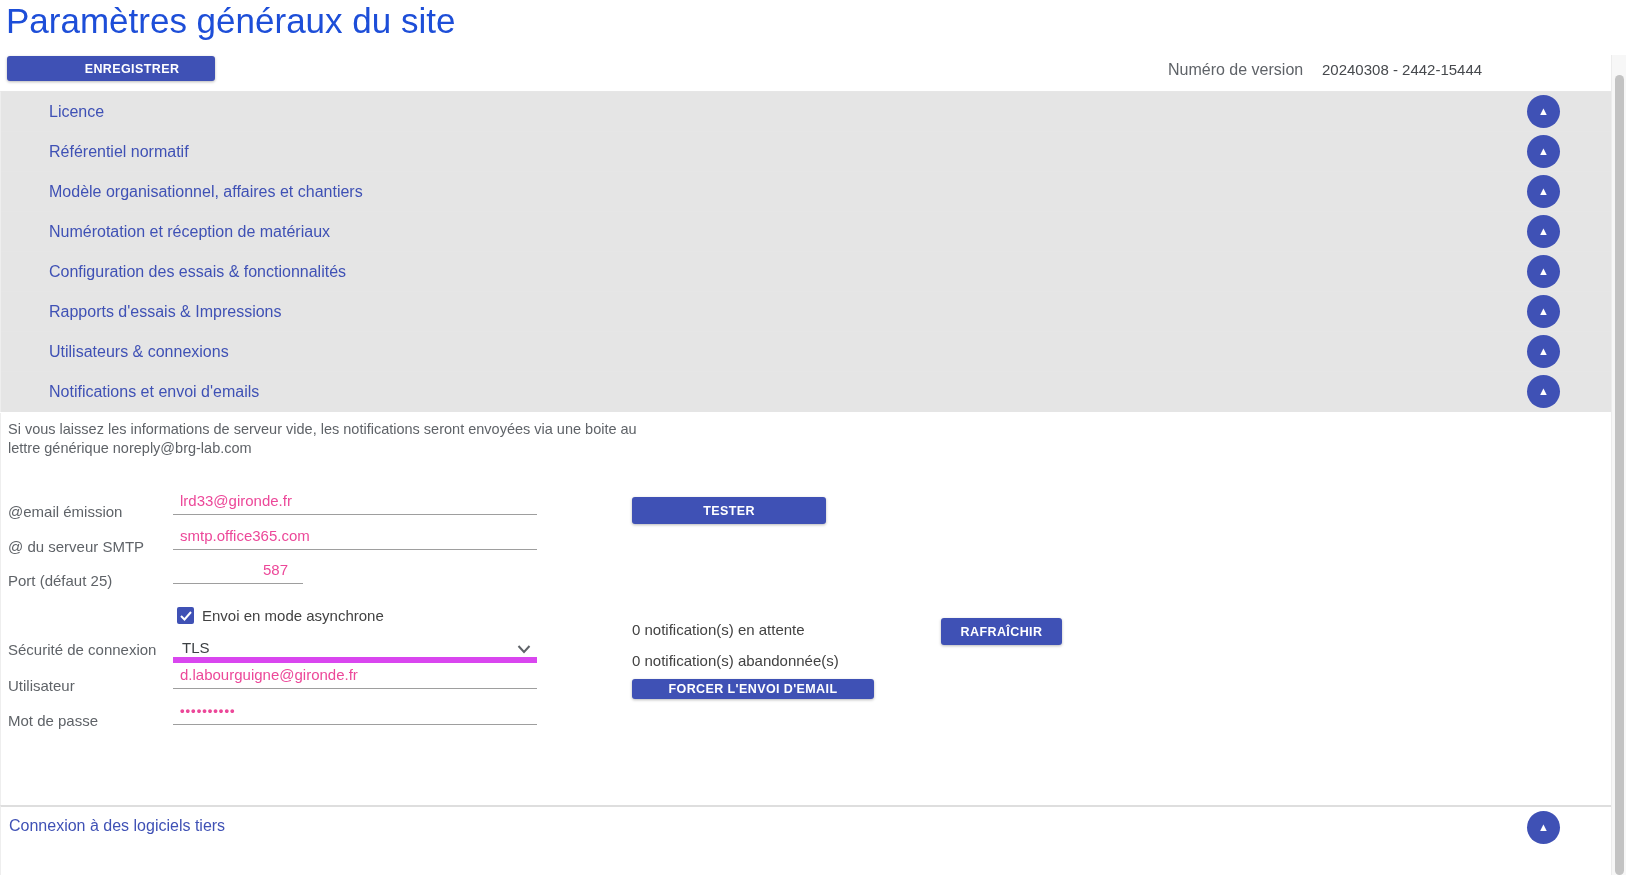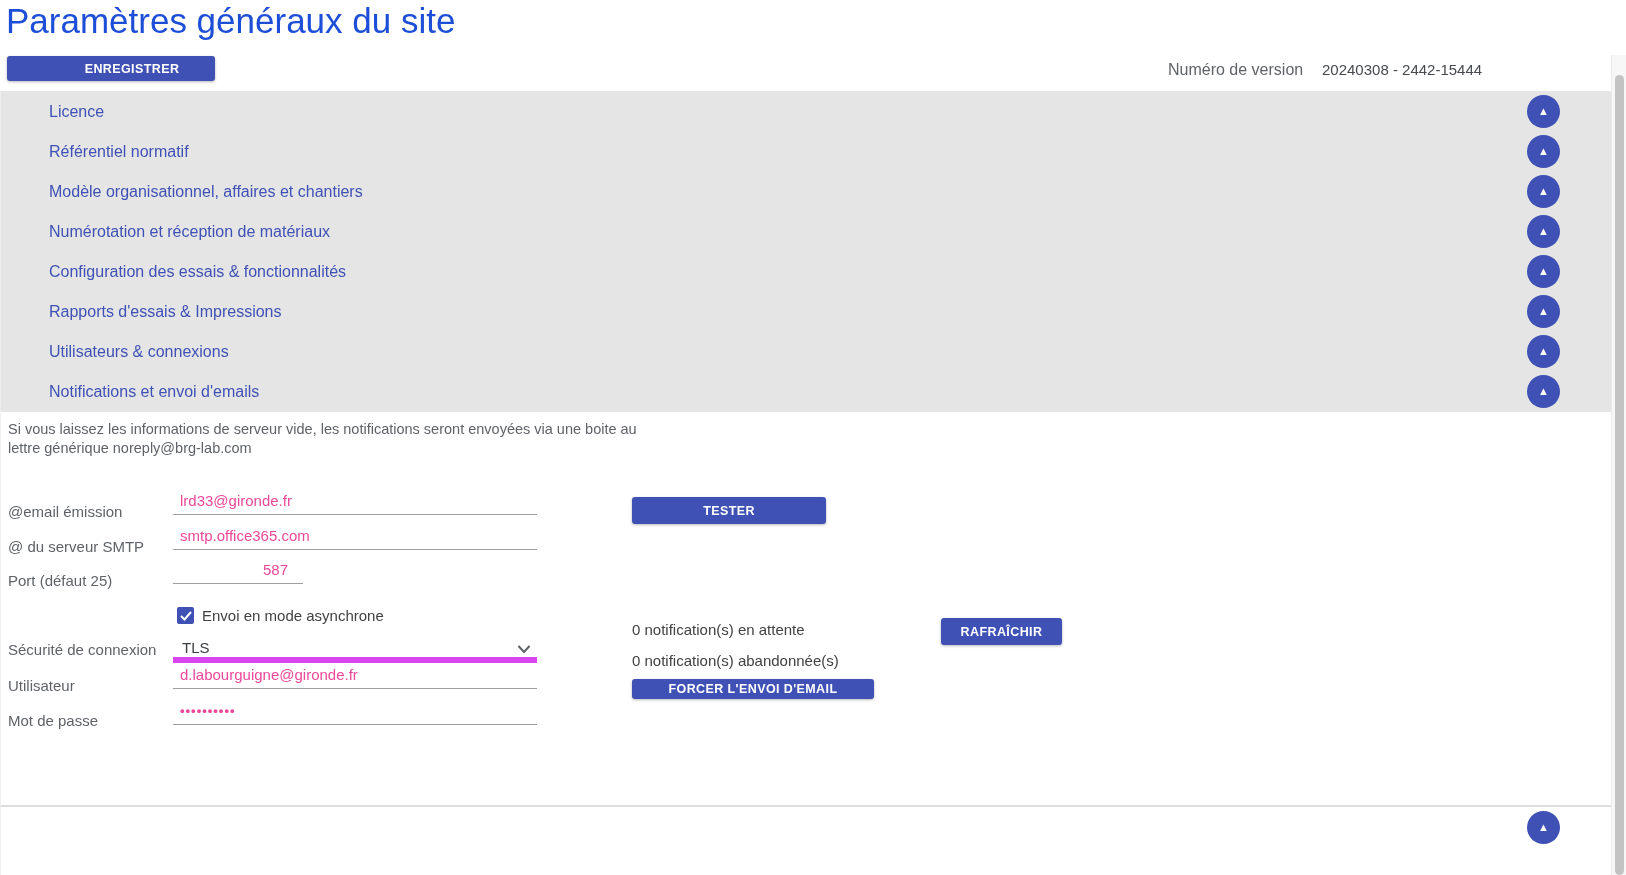--- a/index.html
+++ b/index.html
@@ -180,20 +180,21 @@
 
     <div class="status-text" style="left:631px; top:208px">0 notification(s) en attente</div>
     <button class="btn refresh-btn">RAFRAÎCHIR</button>
 
     <div class="status-text" style="left:631px; top:239px">0 notification(s) abandonnée(s)</div>
 
     <button class="btn force-btn">FORCER L'ENVOI D'EMAIL</button>
   </div>
 
   <div class="bottom-row">
+    <span class="acc-label">Connexion à des logiciels tiers</span>
     <button class="circle-btn">
       <span class="tri">▲</span>
     </button>
   </div>
 
   <div class="scroll-track">
     <div class="scroll-thumb"></div>
   </div>
 
 </div>

